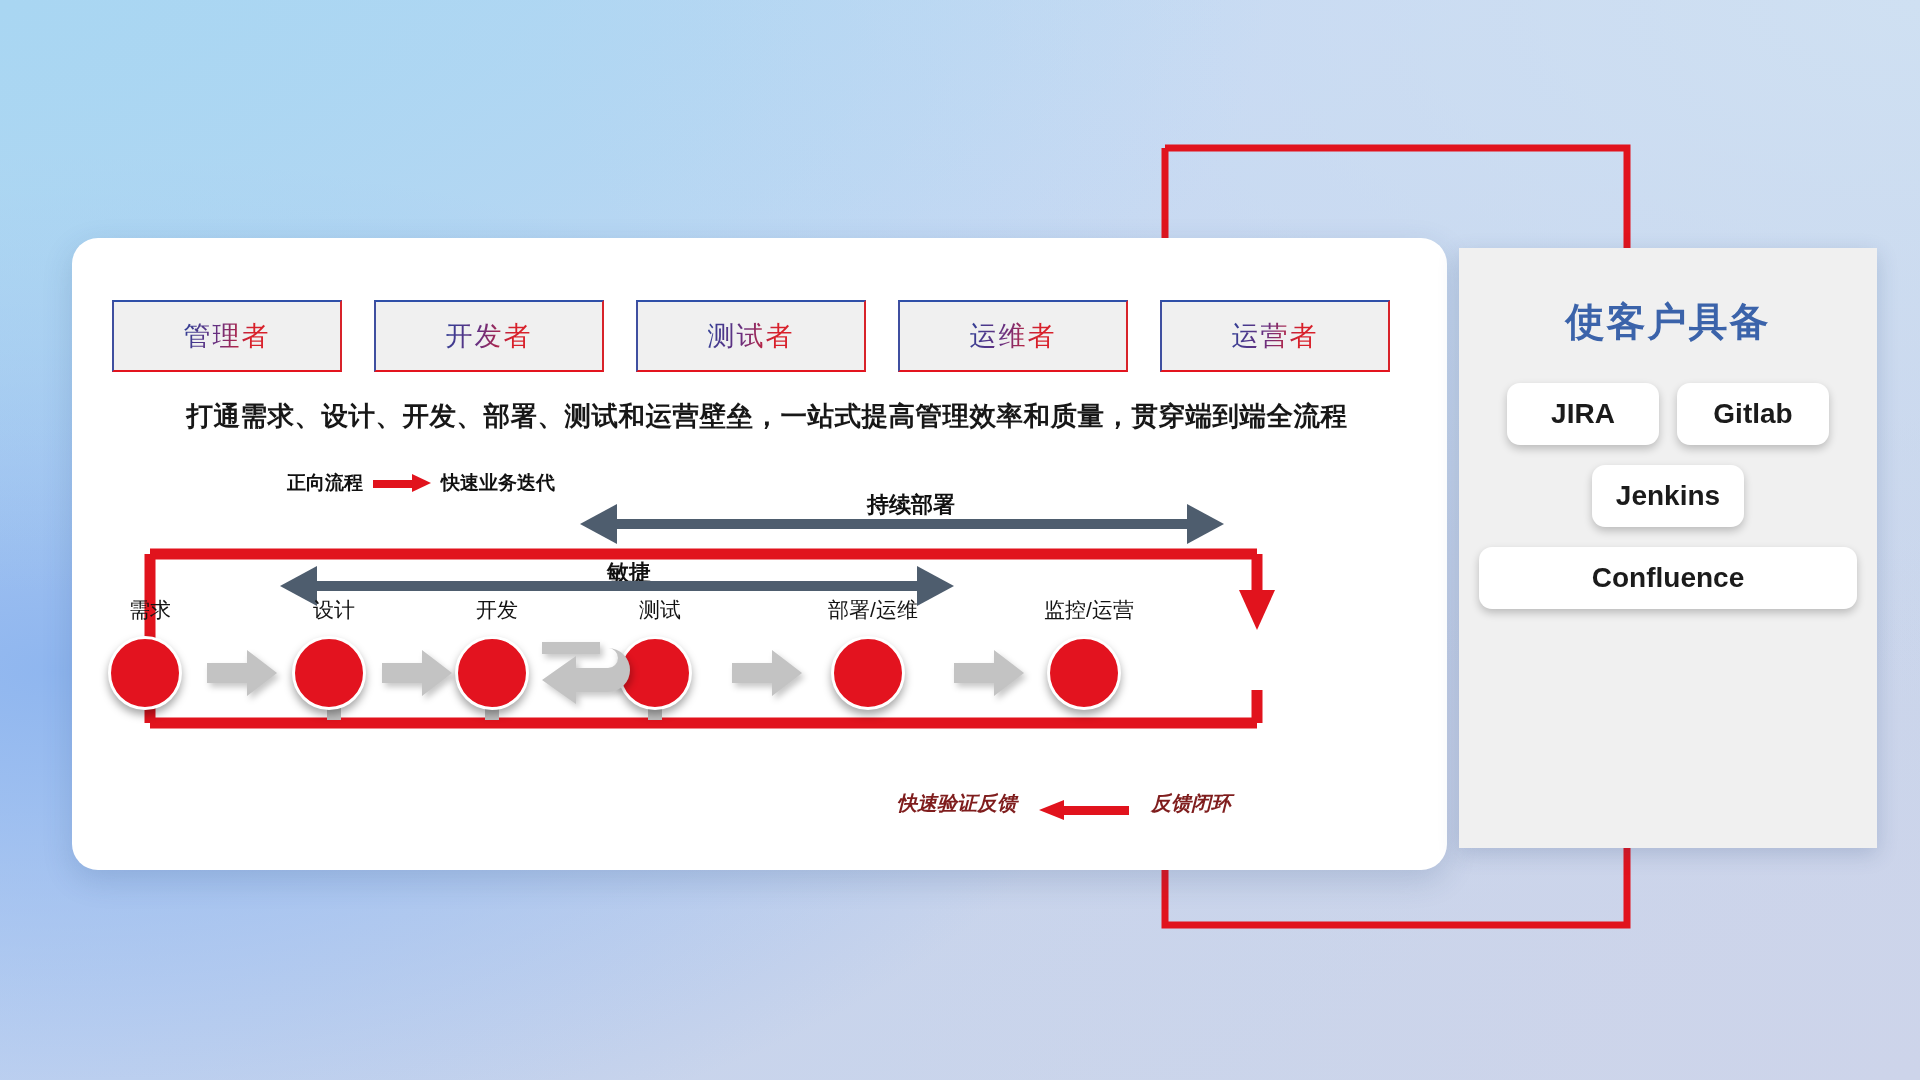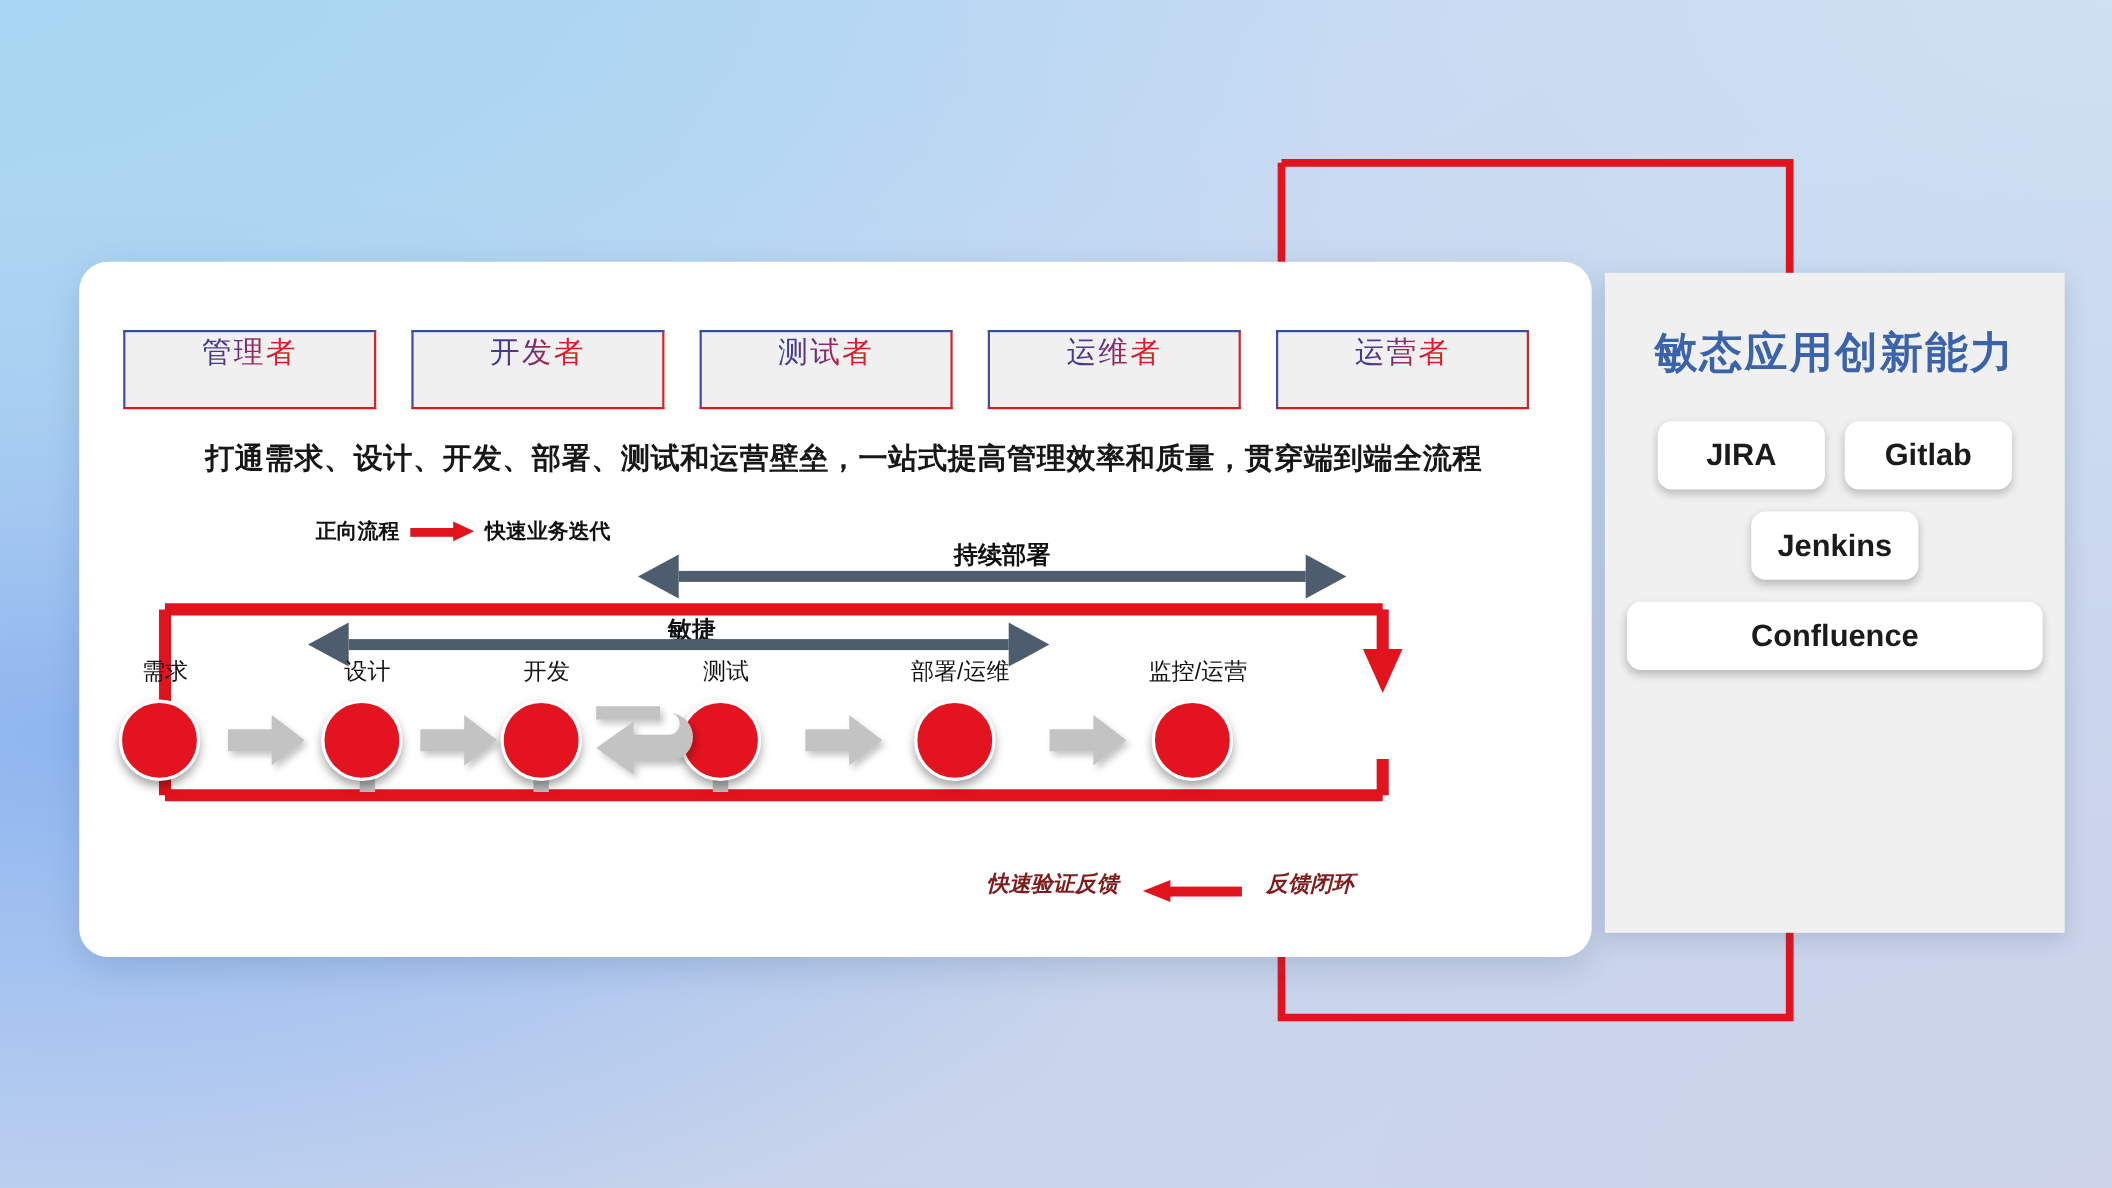--- a/index.html
+++ b/index.html
@@ -23,21 +23,21 @@
   .card{
     position:absolute; left:72px; top:238px; width:1375px; height:632px;
     background:#fff; border-radius:26px;
     box-shadow:0 10px 30px rgba(40,70,120,.18);
   }
 
   
   .roles{ position:absolute; left:40px; top:62px; display:flex; gap:32px; }
   .role{
     width:230px; height:72px; background:#f0f0f0;
-    display:flex; align-items:flex-start; justify-content:center;
+    display:flex; align-items:center; justify-content:center;
     border-top:2.5px solid #2f4fa8;
     border-left:2.5px solid #3f4fa0;
     border-right:2.5px solid #d8232a;
     border-bottom:2.5px solid #e3141e;
     position:relative;
   }
   .role span{
     font-size:27px; font-weight:400; letter-spacing:2px;
     background:linear-gradient(100deg,#2f3f96 0%,#6b2f7e 40%,#d8202a 75%);
     -webkit-background-clip:text; background-clip:text;
@@ -274,21 +274,21 @@
         <svg width="108" height="88" viewBox="0 0 108 88">
           <path d="M4 14 H70 a22 22 0 0 1 0 44 H38 V70 L4 46 L38 22 V34 H70 a10 10 0 0 0 0 -20 H4 Z" fill="#c3c3c3"></path>
           <polygon points="4,8 62,8 62,20 4,20" fill="#c3c3c3"></polygon>
         </svg>
       </div>
     </div>
   </div>
 
   <div class="panel">
     <div class="panel-title">
-      <div>敏态应用创新能力</div>
+      <div>使客户具备</div>
     </div>
     <div class="chips">
       <div class="chip half">JIRA</div>
       <div class="chip half">Gitlab</div>
       <div class="chip half">Jenkins</div>
       <div class="chip full">Confluence</div>
     </div>
   </div>
 
 </div>

